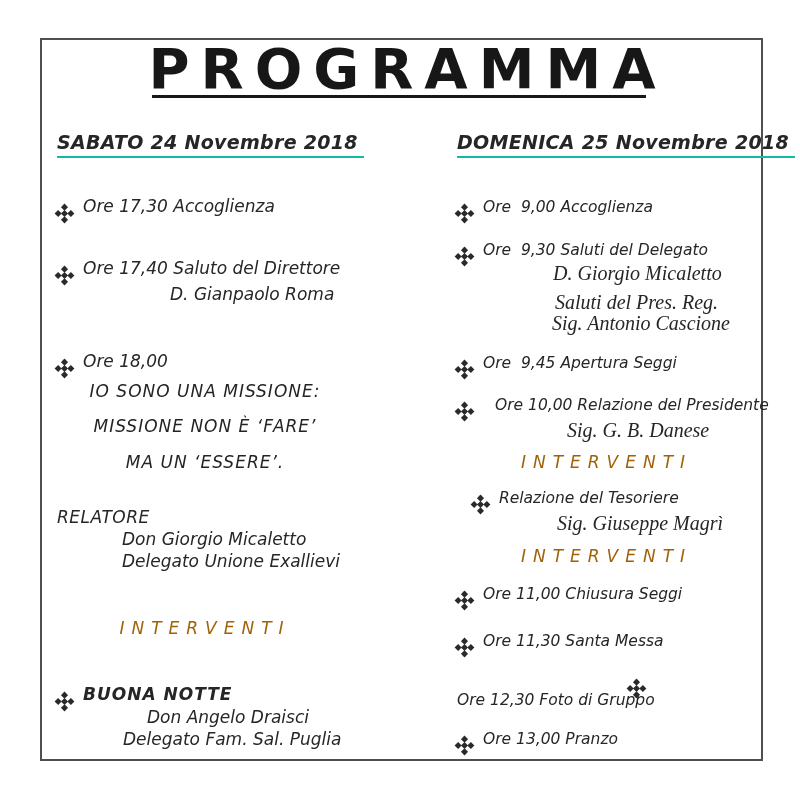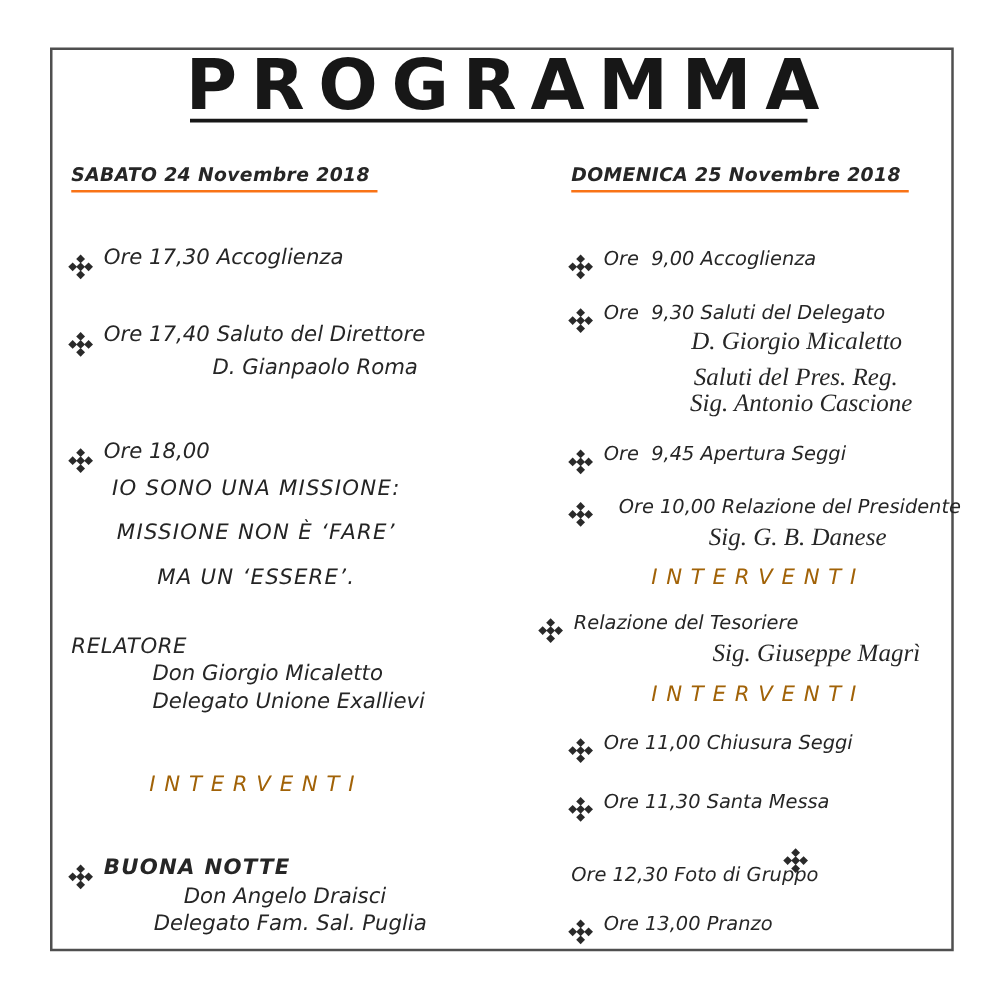--- a/index.html
+++ b/index.html
@@ -6,22 +6,22 @@
   body{width:800px;height:800px;position:relative;overflow:hidden;
        font-family:"DejaVu Sans",sans-serif;color:#222;}
   .abs{position:absolute;}
   .frame{left:40px;top:38px;width:723px;height:723px;
          border:2px solid #4f4f4f;box-sizing:border-box;background:#fff;}
   .title{left:40px;top:36px;width:723px;text-align:center;
          font-weight:bold;font-size:56px;letter-spacing:11px;
          color:#171717;font-style:normal;white-space:nowrap;margin-left:6px;}
   .title-rule{left:152px;top:95px;width:494px;height:3px;background:#171717;}
   .hand{font-style:italic;color:#262626;}
-  .col-header{font-size:15px;font-weight:bold;letter-spacing:.3px;
-              border-bottom:2px solid #f97316;padding:0 6px 3px 0;white-space:nowrap;}
+  .col-header{font-size:19px;font-weight:bold;letter-spacing:.3px;
+              border-bottom:2px solid #14b8a6;padding:0 6px 3px 0;white-space:nowrap;}
   .item{display:flex;align-items:flex-end;white-space:pre-wrap;}
   .item .txt{display:inline-block;}
   .l-item{font-size:17px;}
   .r-item{font-size:15.5px;}
   .dbullet{position:relative;flex:none;width:5px;height:5px;background:#2a2a2a;
            transform:rotate(45deg);
            box-shadow:4.5px 4.5px 0 #2a2a2a,-4.5px -4.5px 0 #2a2a2a,
                       4.5px -4.5px 0 #2a2a2a,-4.5px 4.5px 0 #2a2a2a;
            margin:6px 16px 0 5px;}
   .subline{white-space:nowrap;}
@@ -98,25 +98,25 @@
 </div>
 
 <div class="abs hand item r-item" style="left:457px;top:396px;gap:12px;">
   <span class="dbullet"></span>
   <span class="txt">Ore 10,00 Relazione del Presidente</span>
 </div>
 <div class="abs hand subline r-sub" style="left:567px;top:419px;">Sig. G. B. Danese</div>
 
 <div class="abs hand interventi" style="left:450px;top:452px;width:313px;">INTERVENTI</div>
 
-<div class="abs hand item r-item" style="left:433px;top:489px;">
+<div class="abs hand item r-item" style="left:473px;top:489px;">
   <span class="dbullet"></span>
   <span class="txt">Relazione del Tesoriere</span>
 </div>
-<div class="abs hand subline r-sub" style="left:570px;top:512px;">Sig. Giuseppe Magrì</div>
+<div class="abs hand subline r-sub" style="left:557px;top:512px;">Sig. Giuseppe Magrì</div>
 
 <div class="abs hand interventi" style="left:450px;top:546px;width:313px;">INTERVENTI</div>
 
 <div class="abs hand item r-item" style="left:457px;top:585px;">
   <span class="dbullet"></span>
   <span class="txt">Ore 11,00 Chiusura Seggi</span>
 </div>
 <div class="abs hand item r-item" style="left:457px;top:632px;">
   <span class="dbullet"></span>
   <span class="txt">Ore 11,30 Santa Messa</span>

